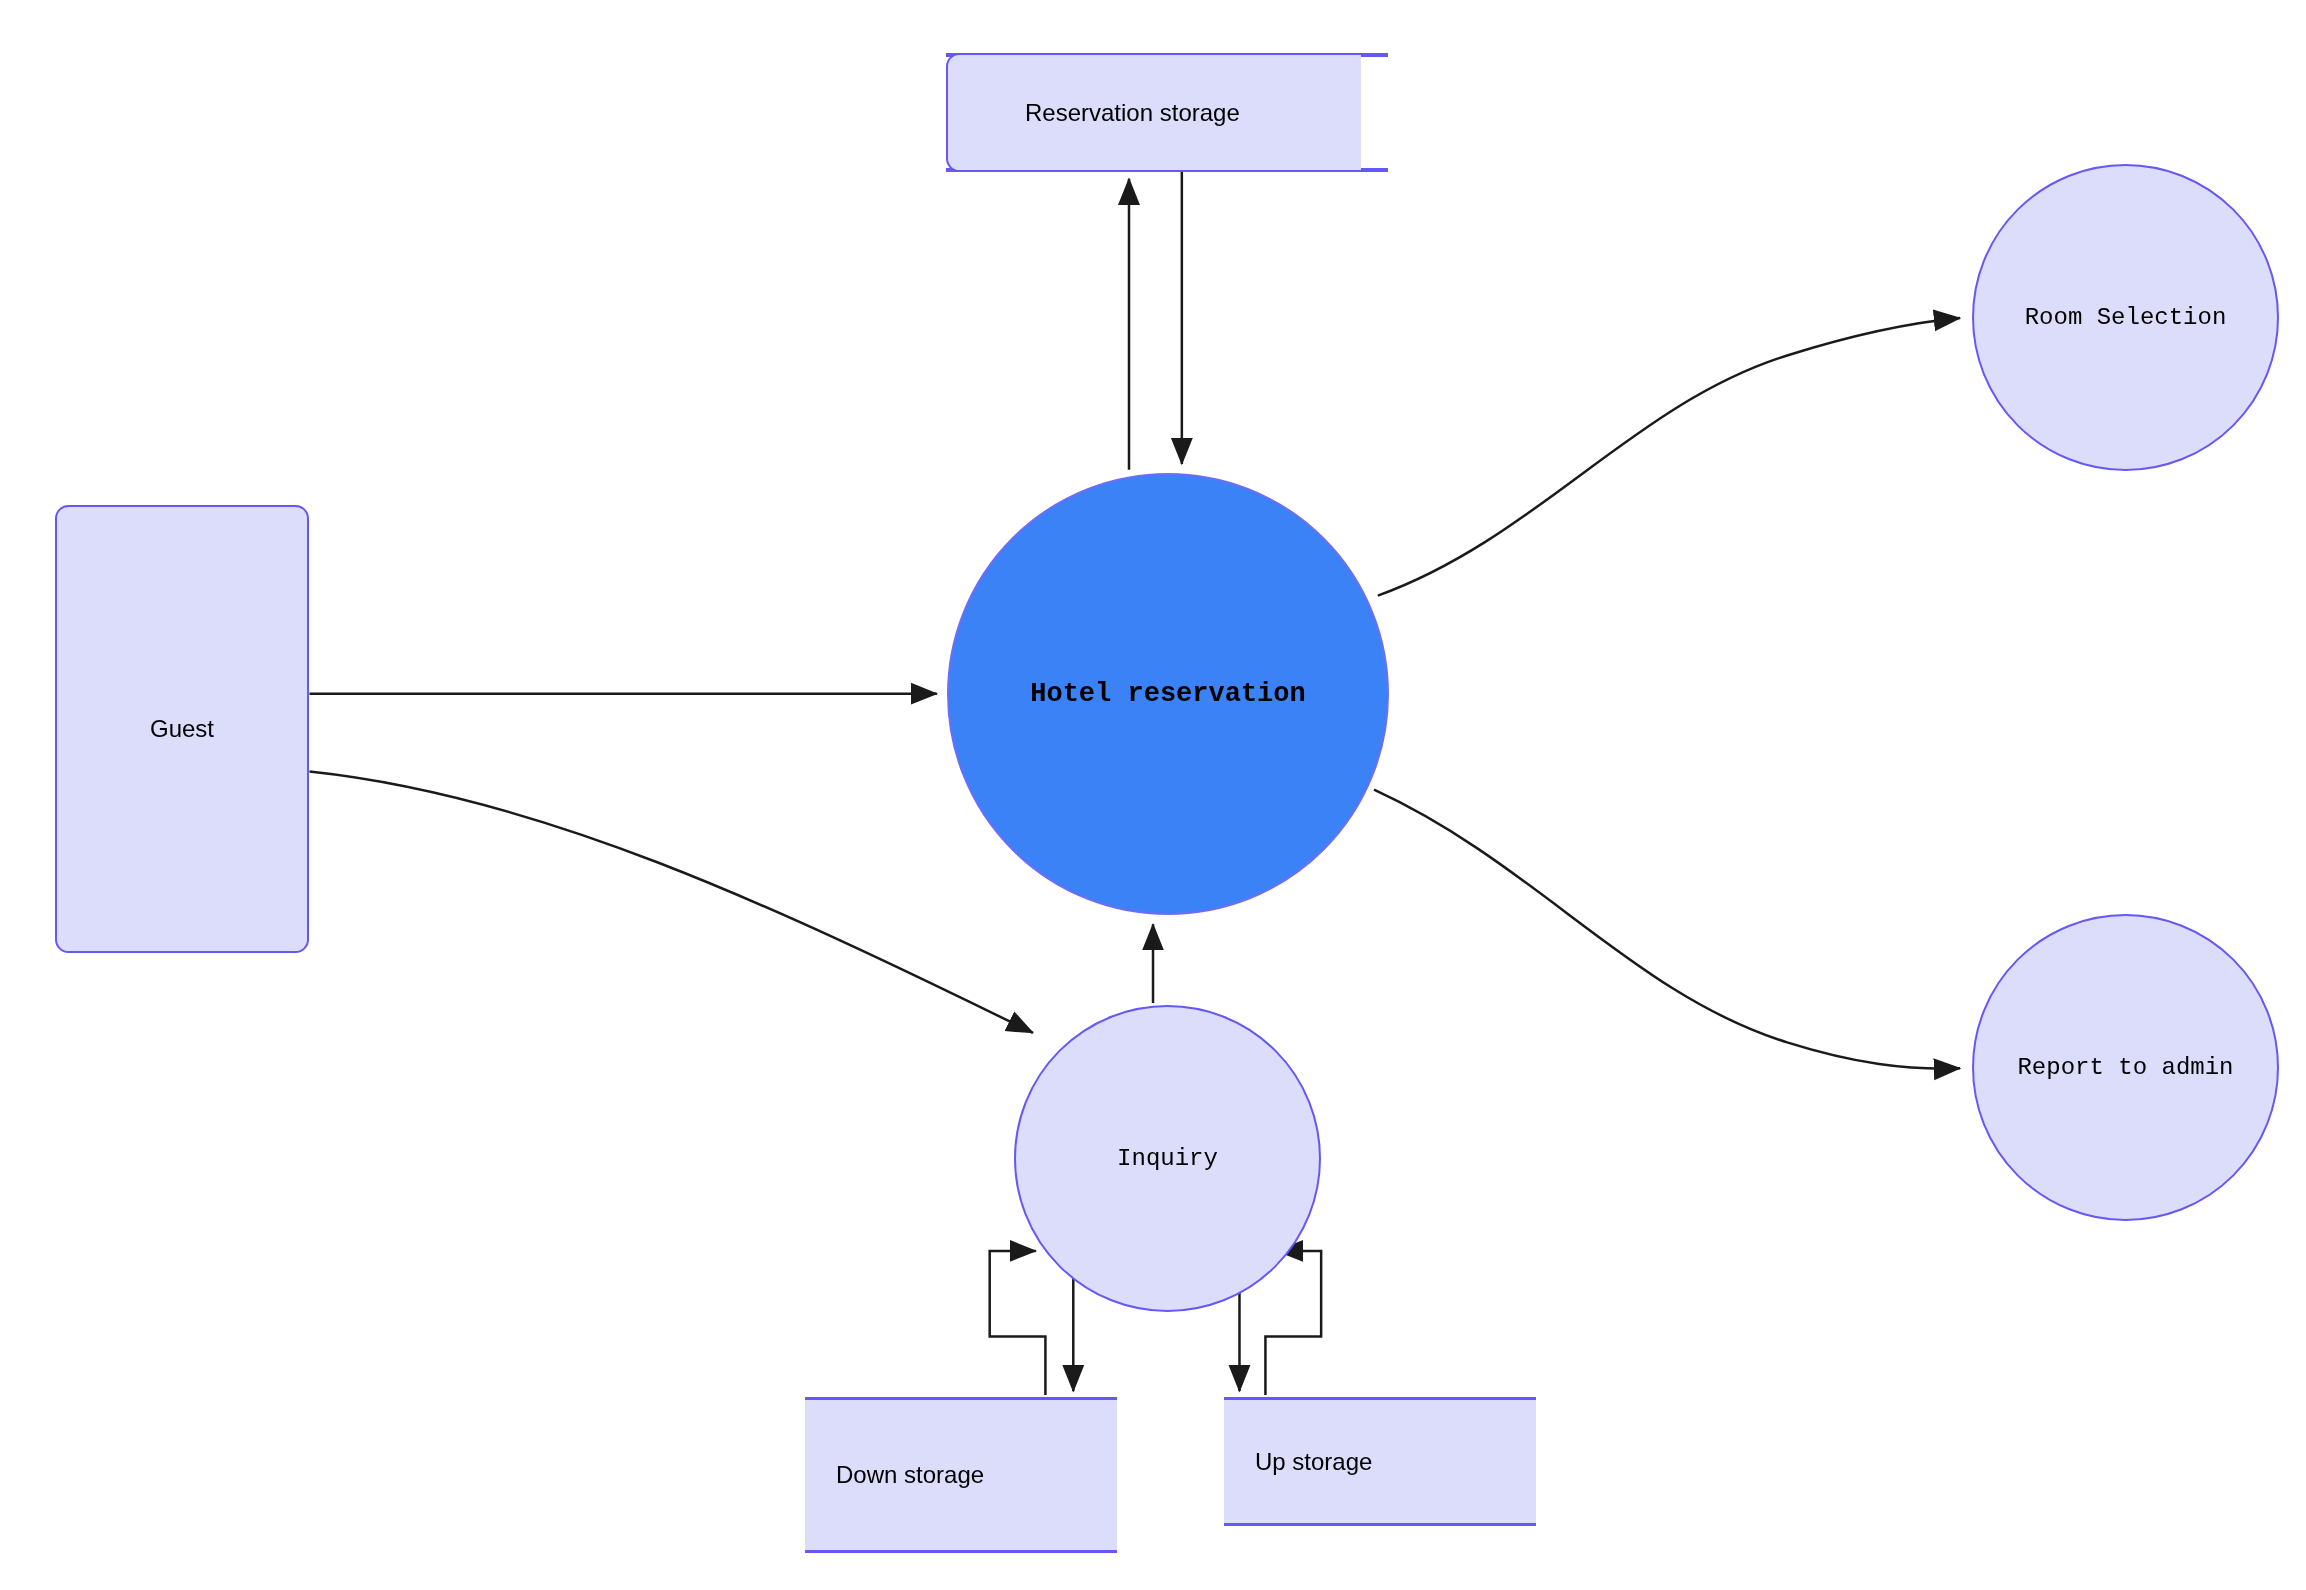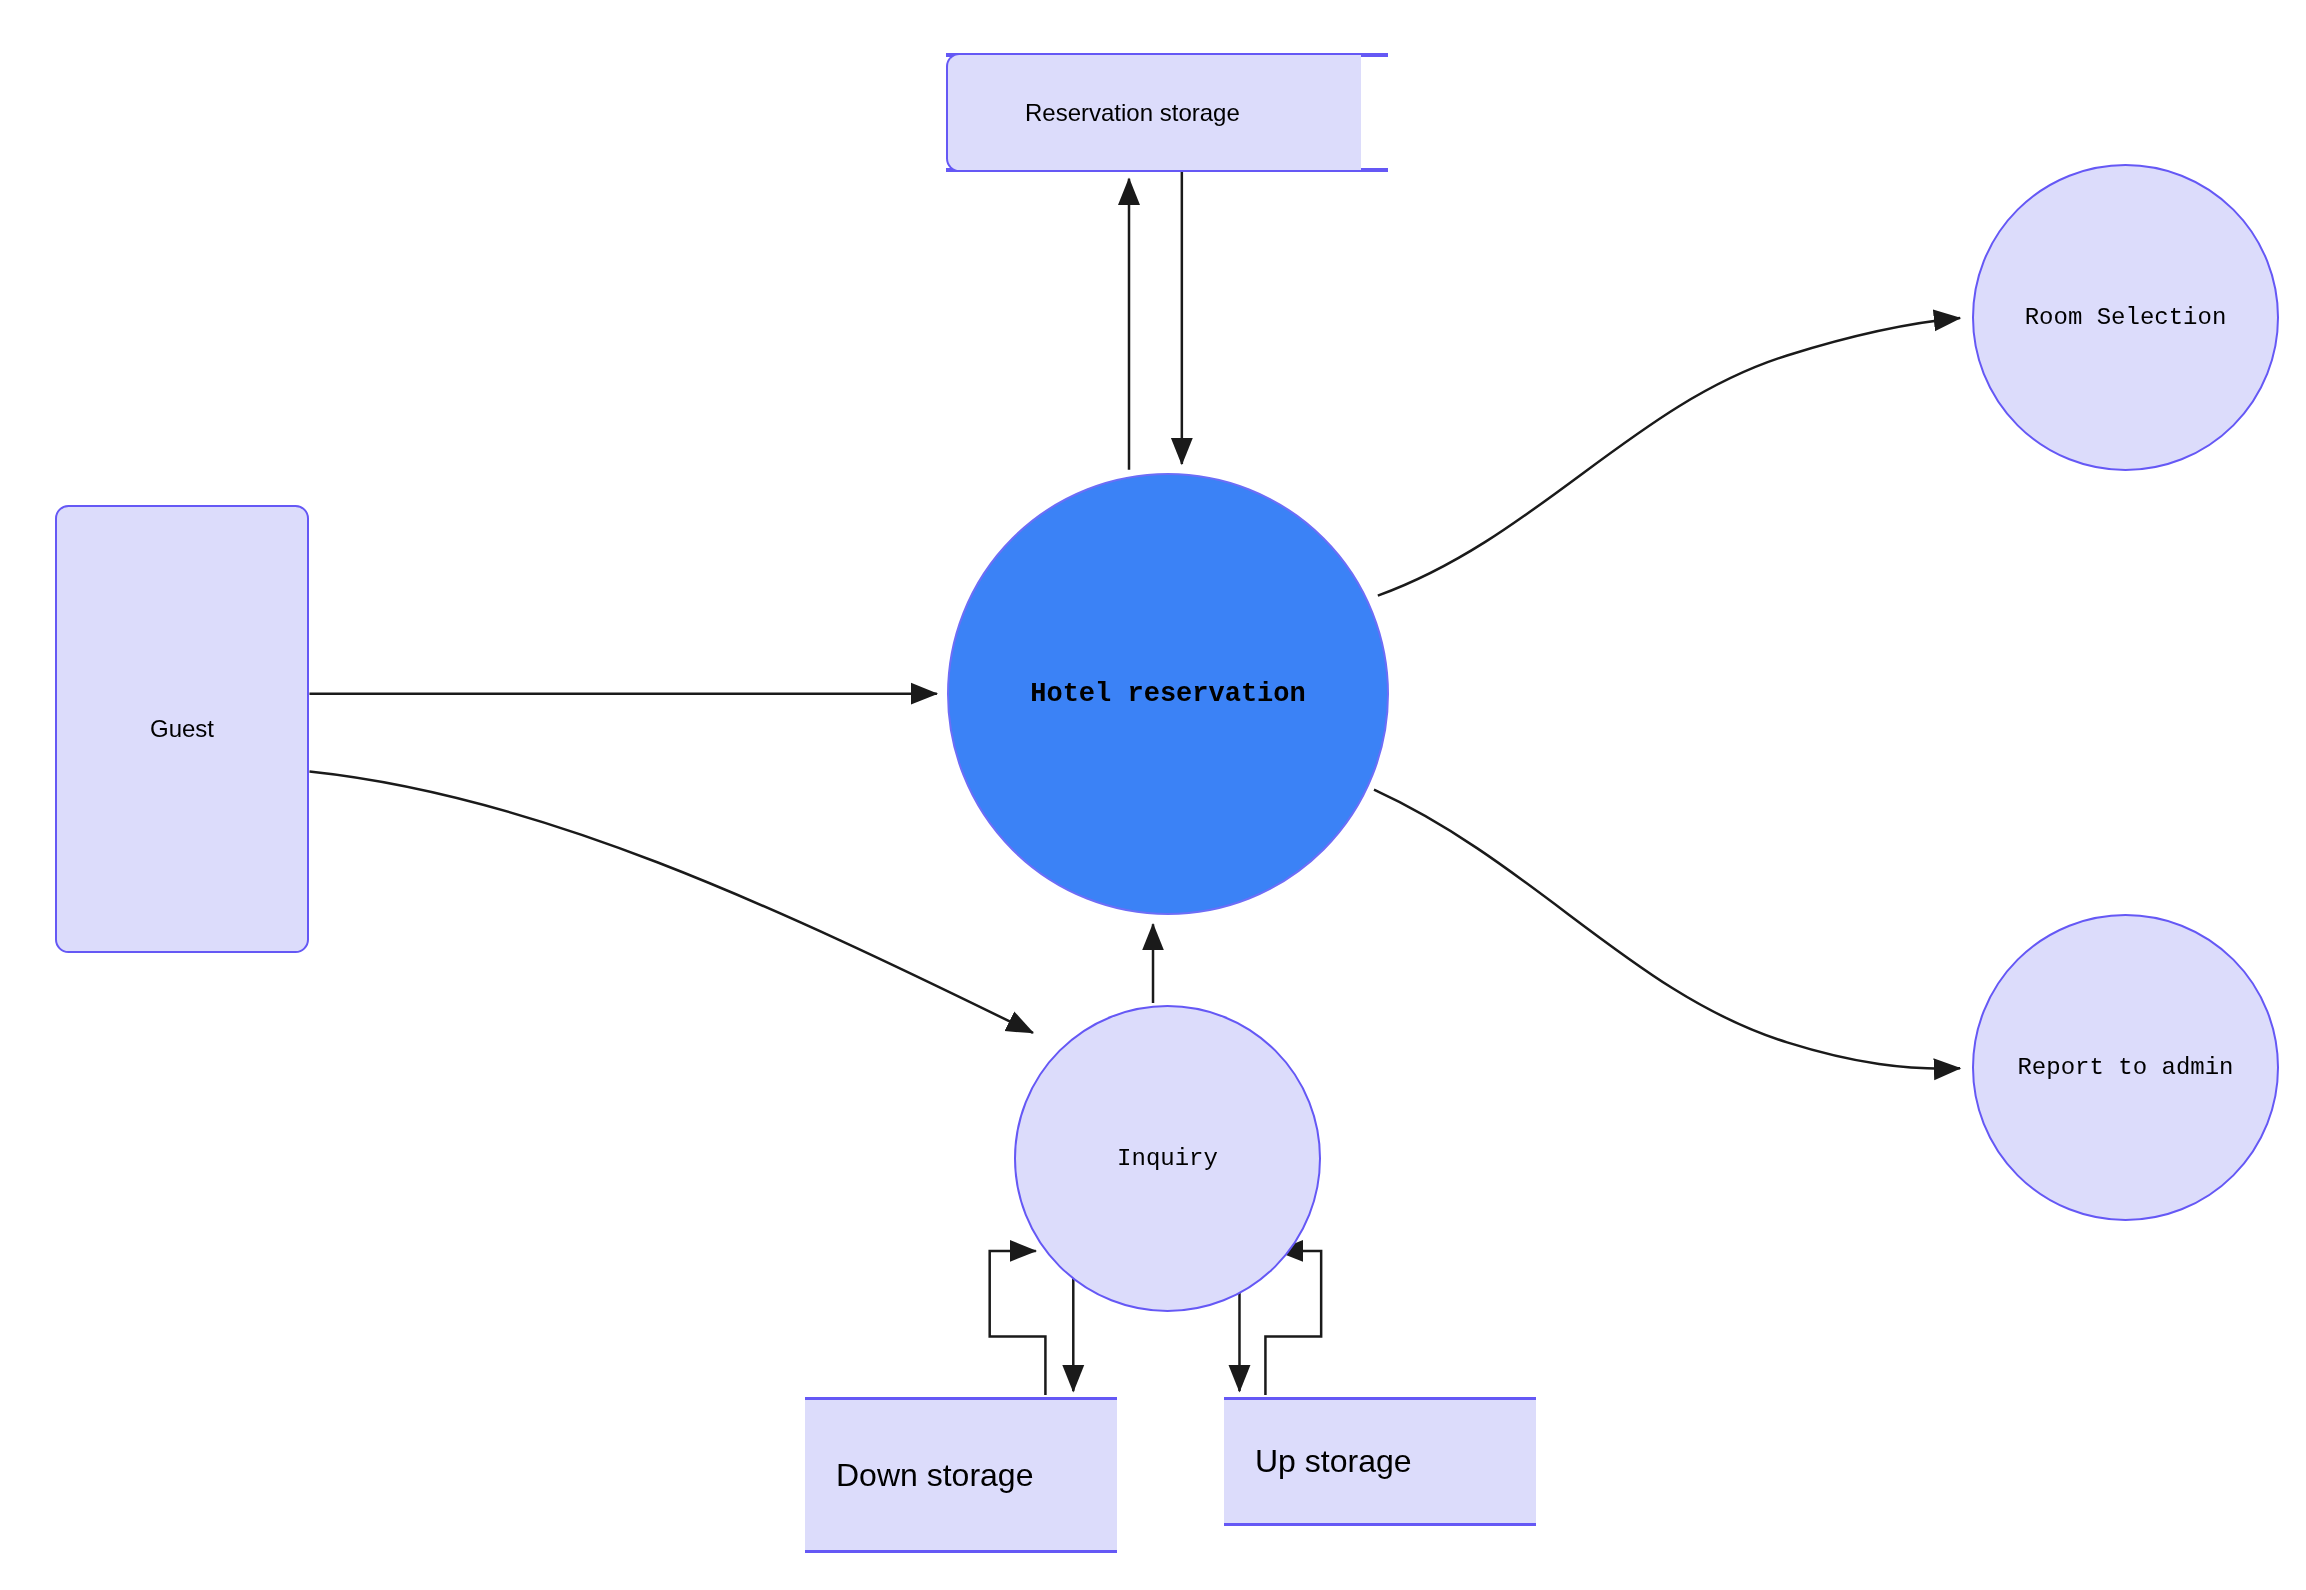--- a/index.html
+++ b/index.html
@@ -56,21 +56,21 @@
     border-color: #6d6df7;
     font-weight: bold;
     font-size: 27px;
   }
 
   
   .store {
     background: #dcdcfb;
     border-top: 3.8px solid #6558f5;
     border-bottom: 3.8px solid #6558f5;
-    font-size: 32px;
+    font-size: 24px;
     justify-content: flex-start;
     padding-left: 31px;
   }
 
   
   .store-rounded {
     background: #dcdcfb;
     border: 2.9px solid #6558f5;
     border-right: none;
     border-top-left-radius: 13.4px;

